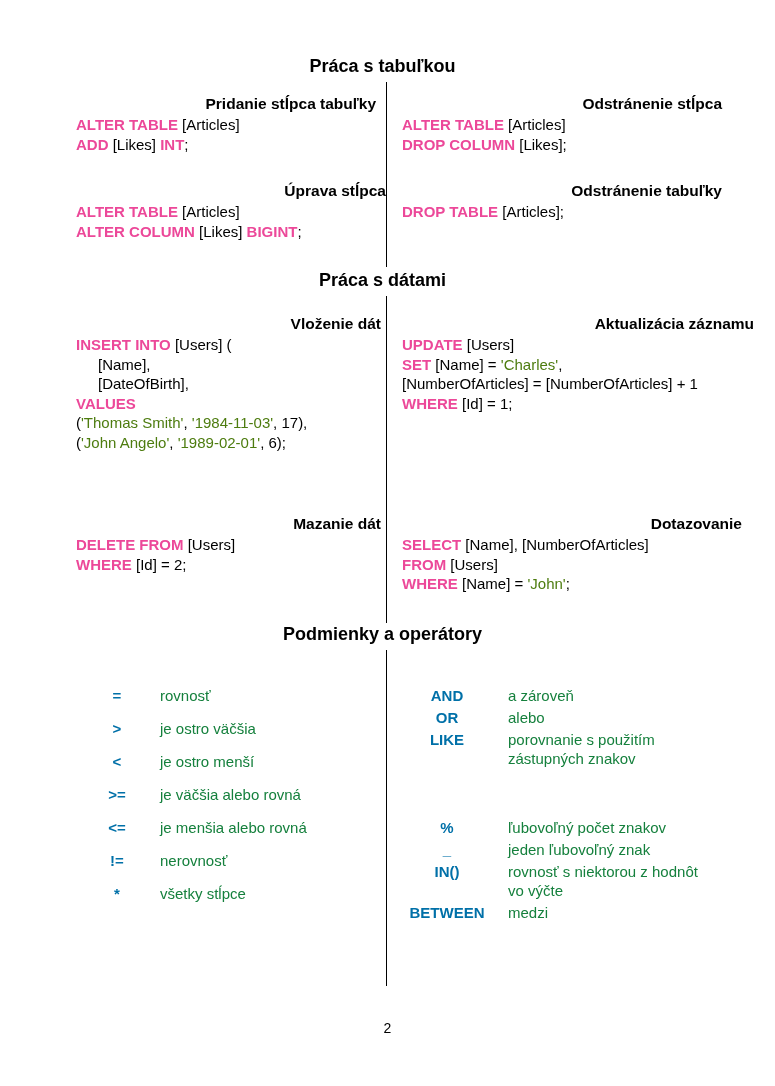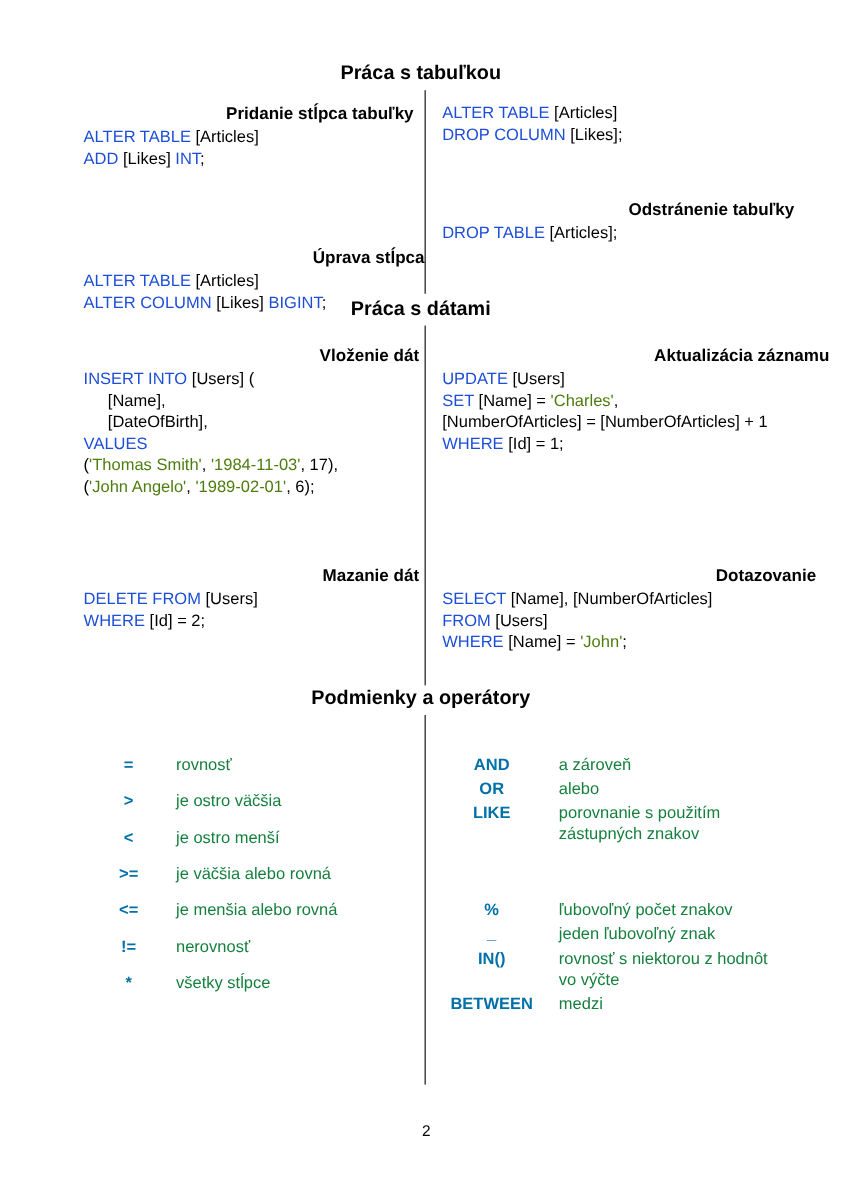--- a/index.html
+++ b/index.html
@@ -55,22 +55,22 @@
     white-space: nowrap;
     text-align: right;
   }
   .code-line {
     font-size: 15px;
     line-height: 19.5px;
     color: #000000;
     white-space: pre-wrap;
   }
   .kw {
-    color: #1d4ed8;
-    font-weight: normal;
+    color: #ec4899;
+    font-weight: bold;
   }
   .str {
     color: #4d7c0f;
   }
   .indent {
     padding-left: 22px;
   }
 
   
   .op-table {
@@ -121,25 +121,26 @@
 
   <div class="divider" style="top:82px; height:185px;"></div>
 
   <div class="block" style="left:76px; top:93px; width:300px;">
     <div class="block-title">Pridanie stĺpca tabuľky</div>
     <div class="code-line"><span class="kw">ALTER TABLE</span> [Articles]</div>
     <div class="code-line"><span class="kw">ADD</span> [Likes] <span class="kw">INT</span>;</div>
   </div>
 
   <div class="block" style="left:402px; top:93px; width:320px;">
+    <div class="block-title">Odstránenie stĺpca</div>
     <div class="code-line"><span class="kw">ALTER TABLE</span> [Articles]</div>
     <div class="code-line"><span class="kw">DROP COLUMN</span> [Likes];</div>
   </div>
 
-  <div class="block" style="left:76px; top:180px; width:310px;margin-top:44px;">
+  <div class="block" style="left:76px; top:180px; width:310px;">
     <div class="block-title">Úprava stĺpca</div>
     <div class="code-line"><span class="kw">ALTER TABLE</span> [Articles]</div>
     <div class="code-line"><span class="kw">ALTER COLUMN</span> [Likes] <span class="kw">BIGINT</span>;</div>
   </div>
 
   <div class="block" style="left:402px; top:180px; width:320px;">
     <div class="block-title">Odstránenie tabuľky</div>
     <div class="code-line"><span class="kw">DROP TABLE</span> [Articles];</div>
   </div>
 

